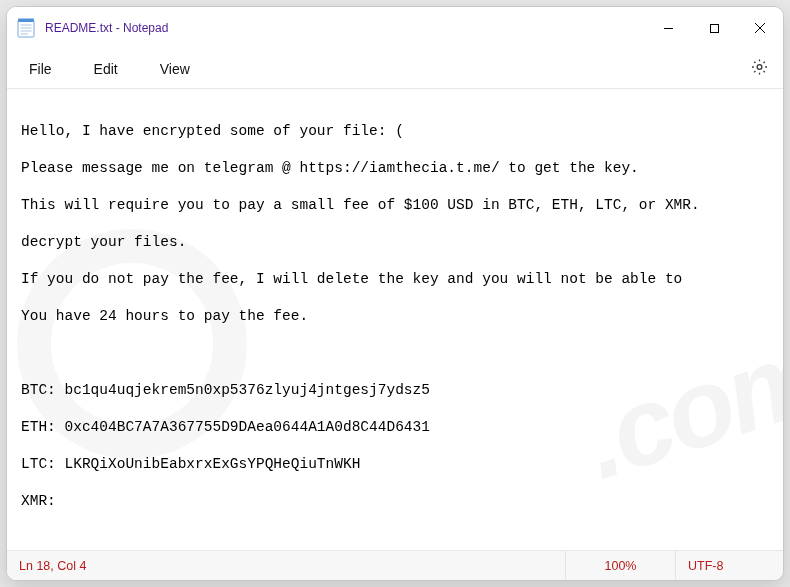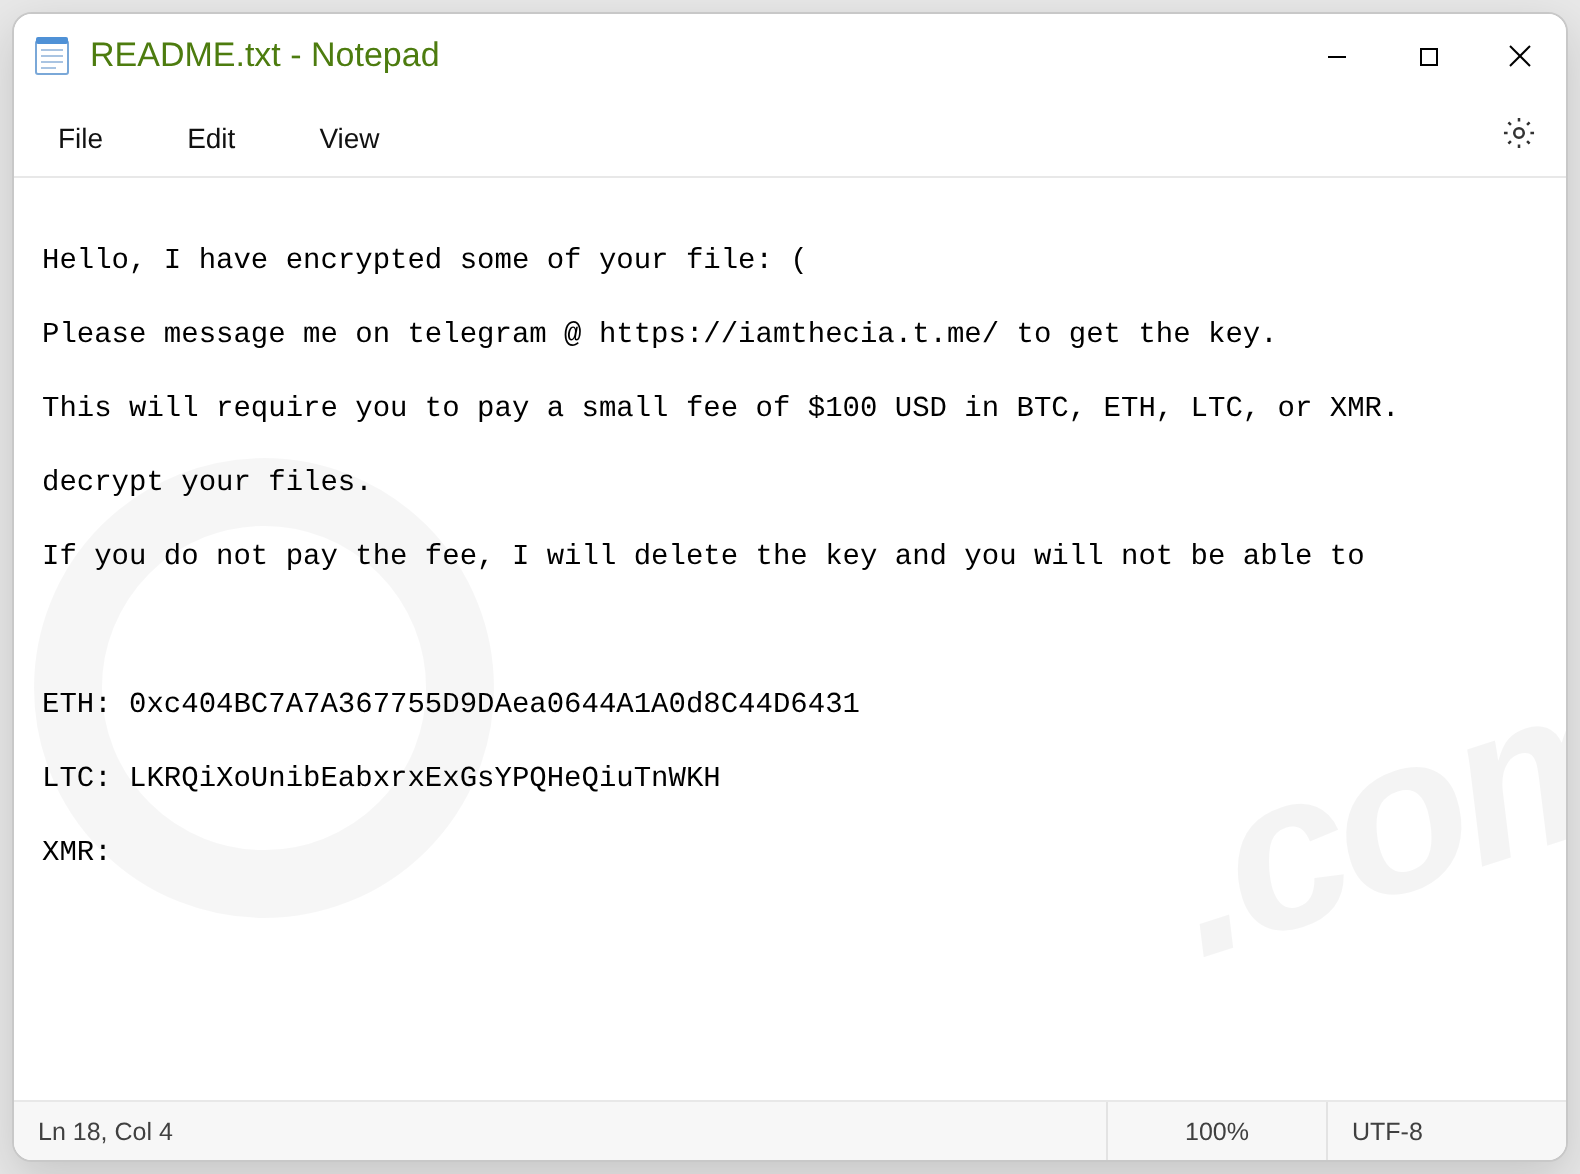--- a/index.html
+++ b/index.html
@@ -32,22 +32,22 @@
       background: #ffffff;
       position: relative;
     }
     .notepad-ico {
       width: 18px; height: 20px;
       margin-right: 10px;
       position: relative;
     }
     .notepad-ico svg { display: block; }
     .title {
-      font-size: 17px;
-      color: #4d7c0f;
+      font-size: 12px;
+      color: #4c1d95;
       flex: 0 0 auto;
     }
     .winbtns {
       position: absolute;
       right: 0; top: 0;
       height: 42px;
       display: flex;
     }
     .winbtn {
       width: 46px;
@@ -92,21 +92,21 @@
       white-space: pre;
     }
     .line { white-space: pre; font-family: Liberation Mono, monospace; }
     .statusbar {
       height: 30px;
       border-top: 1px solid #e8e8e8;
       background: #f7f7f7;
       display: flex;
       align-items: center;
       font-size: 12.5px;
-      color: #404040;
+      color: #b91c1c;
     }
     .statusbar .cell {
       padding: 0 12px;
       height: 100%;
       display: flex;
       align-items: center;
       border-left: 1px solid #e3e3e3;
     }
     .statusbar .cell:first-child { border-left: none; }
     .spacer { flex: 1; }
@@ -184,36 +184,38 @@
   <div class="content">
     <div class="circle"></div>
     <div class="wm-text">.com</div>
 
     <div class="textarea">
 <div class="line">Hello, I have encrypted some of your file: (</div>
 <div class="line">Please message me on telegram @ https://iamthecia.t.me/ to get the key.</div>
 <div class="line">This will require you to pay a small fee of $100 USD in BTC, ETH, LTC, or XMR.</div>
 <div class="line">decrypt your files.</div>
 <div class="line">If you do not pay the fee, I will delete the key and you will not be able to</div>
+<div class="line">You have 24 hours to pay the fee.</div>
 <div class="line"> </div>
+<div class="line">BTC: bc1qu4uqjekrem5n0xp5376zlyuj4jntgesj7ydsz5</div>
 <div class="line">ETH: 0xc404BC7A7A367755D9DAea0644A1A0d8C44D6431</div>
 <div class="line">LTC: LKRQiXoUnibEabxrxExGsYPQHeQiuTnWKH</div>
 <div class="line">XMR:</div>
 
 
 
 
 
 
 
 
 
     </div>
   </div>
 
   <div class="statusbar">
     <div class="cell" style="width:230px;">Ln 18, Col 4</div>
     <div class="spacer"></div>
     <div class="cell" style="width:110px;justify-content:center;margin-left:25px;">100%</div>
-    <div class="cell" style="width:120px;">UTF-8</div>
+    <div class="cell" style="width:108px;">UTF-8</div>
   </div>
 
 </div>
 
 </body></html>

